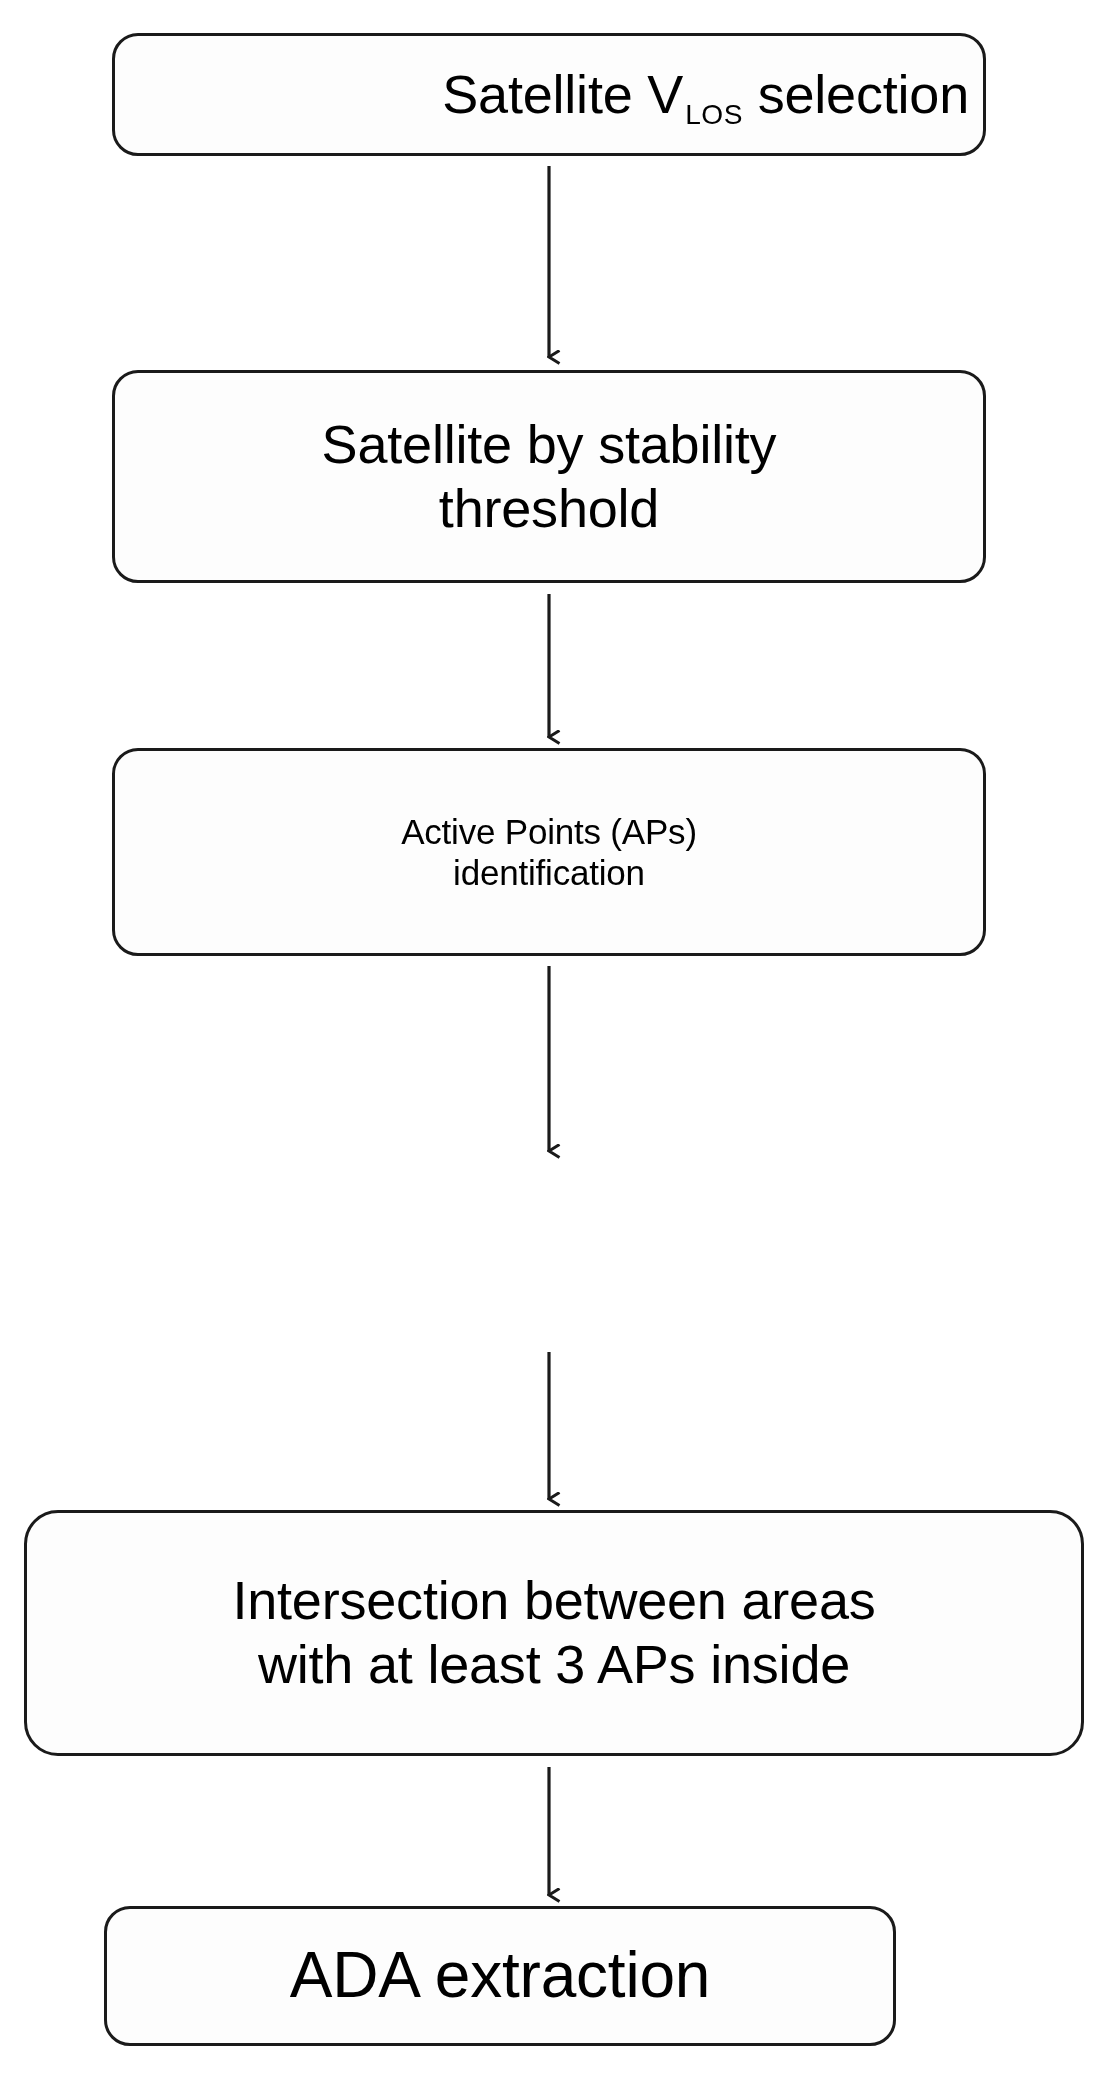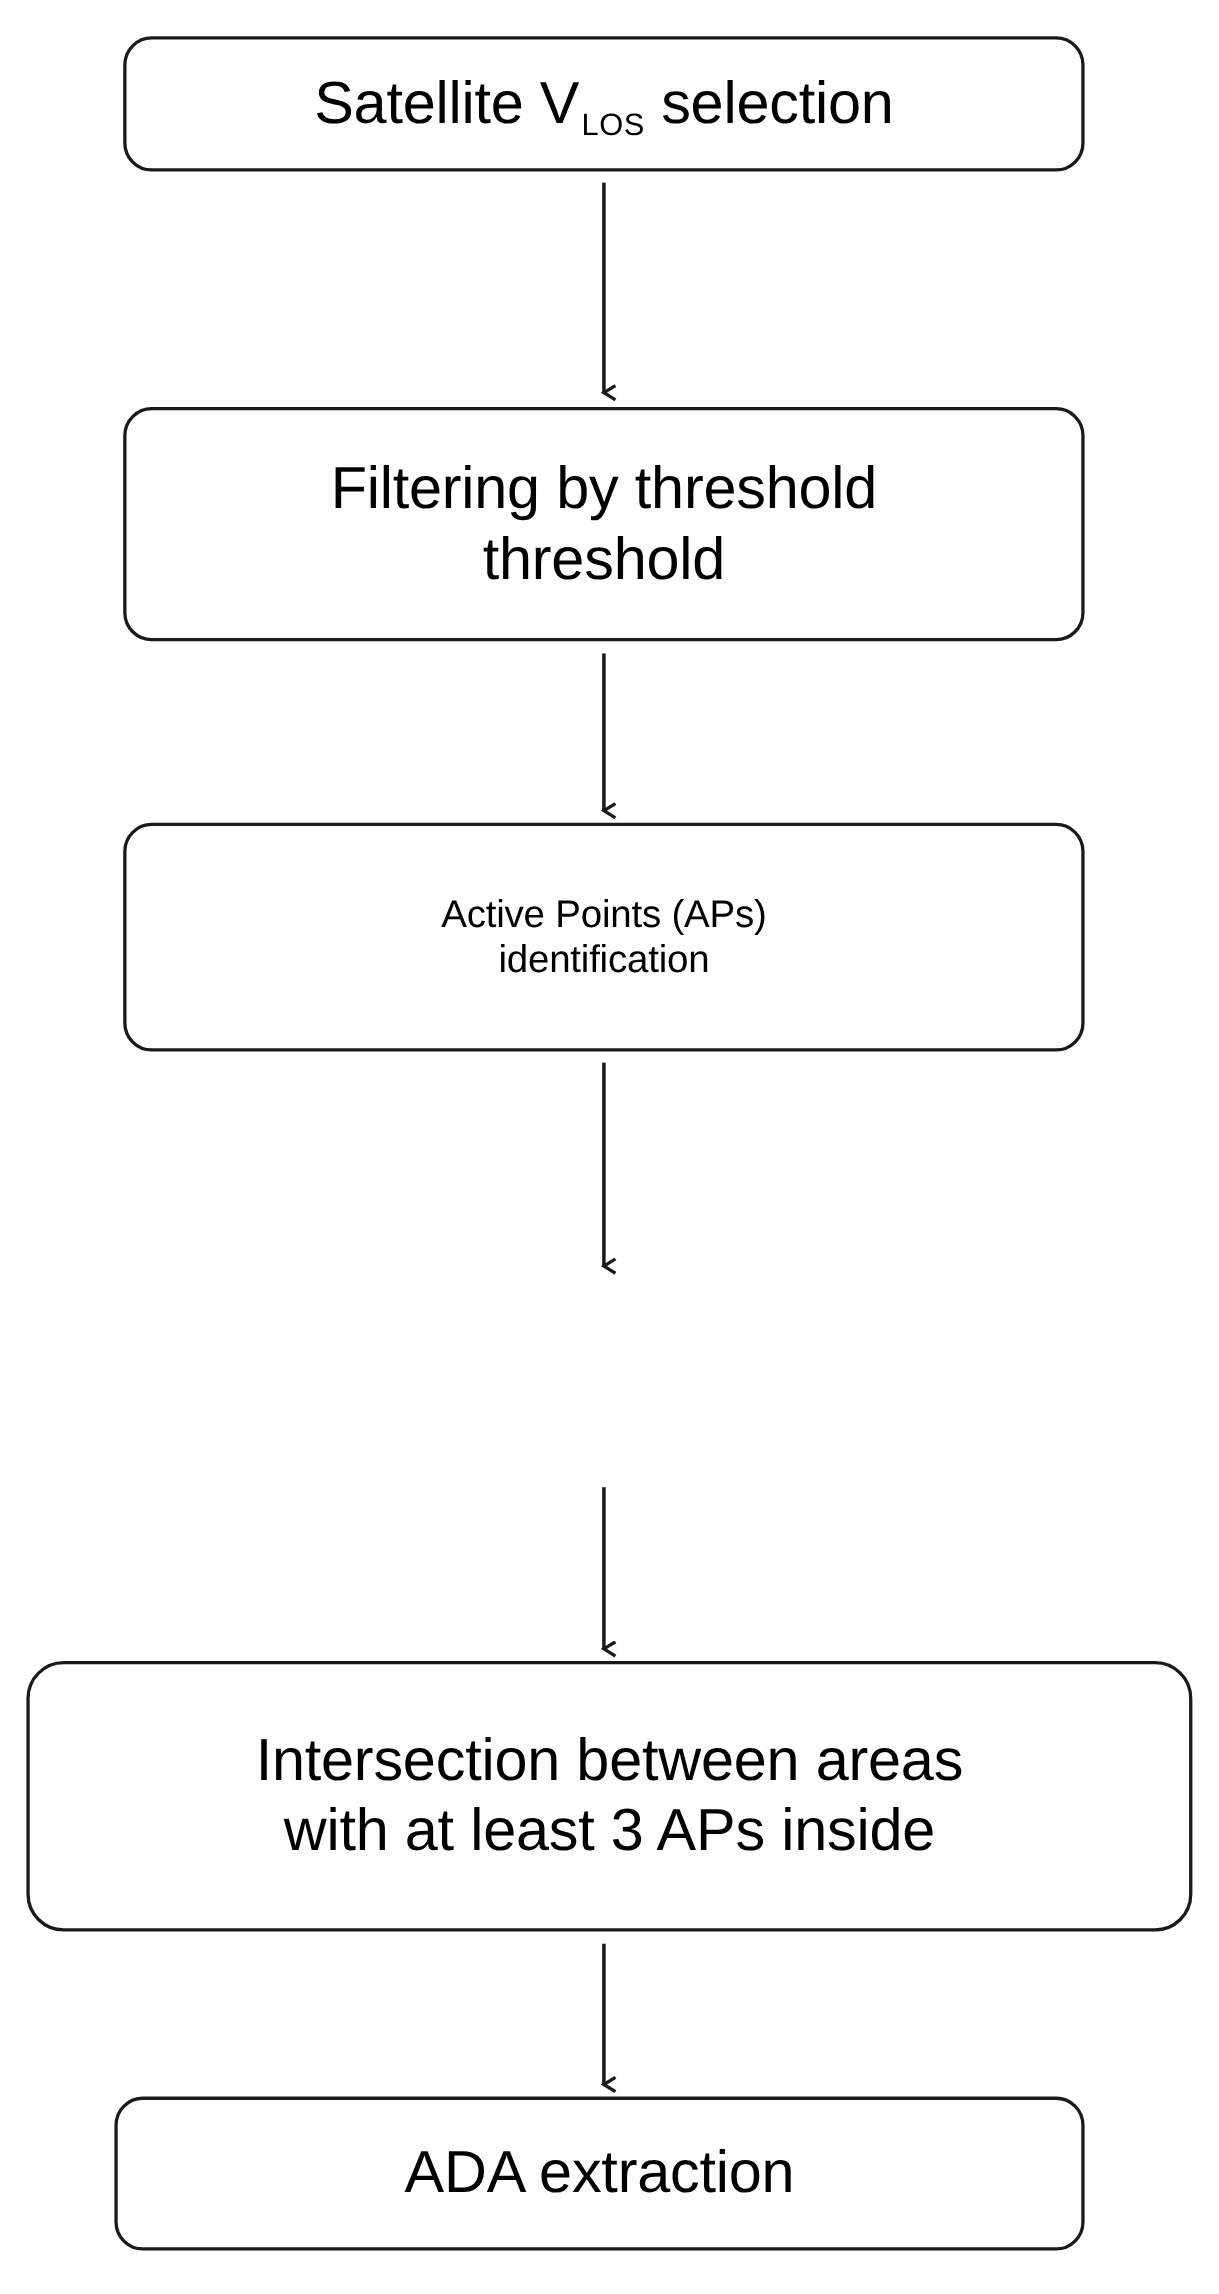--- a/index.html
+++ b/index.html
@@ -43,26 +43,26 @@
   .node sub {
     font-size: 0.52em;
     vertical-align: baseline;
     position: relative;
     top: 0.42em;
     letter-spacing: 0.5px;
     padding-left: 2px;
   }
 
   
-  #node-0 { left: 112px; top: 33px;   width: 874px; height: 123px; font-size: 54px; }
+  #node-0 { left: 112px; top: 33px;   width: 874px; height: 123px; font-size: 54px; text-align: right; }
   #node-1 { left: 112px; top: 370px;  width: 874px; height: 213px; font-size: 54px; }
   #node-2 { left: 112px; top: 748px;  width: 874px; height: 208px; font-size: 35px; }
   #node-3 { left: 112px; top: 1163px; width: 874px; height: 178px; font-size: 54px; }
   #node-4 { left: 24px;  top: 1510px; width: 1060px; height: 246px; font-size: 54px; border-radius: 34px; justify-content: center;}
-  #node-5 { left: 104px; top: 1906px; width: 882px; height: 140px; font-size: 54px; }
+  #node-5 { left: 104px; top: 1906px; width: 792px; height: 140px; font-size: 64px; }
 
   
   .connector {
     position: absolute;
     left: 0;
     top: 0;
     width: 1108px;
     height: 2085px;
     pointer-events: none;
   }
@@ -88,21 +88,21 @@
     <line x1="549" y1="1352" x2="549" y2="1499" stroke="#1a1a1a" stroke-width="3.2" marker-end="url(#vhead)"></line>
 
     <line x1="549" y1="1767" x2="549" y2="1895" stroke="#1a1a1a" stroke-width="3.2" marker-end="url(#vhead)"></line>
   </svg>
 
   <div class="node" id="node-0">
     <span class="label"><span>Satellite V</span><sub>LOS</sub><span> selection</span></span>
   </div>
 
   <div class="node" id="node-1">
-    <span class="label">Filtering by threshold
+    <span class="label">Satellite by stability
 threshold</span>
   </div>
 
   <div class="node" id="node-2">
     <span class="label">Active Points (APs)
 identification</span>
   </div>
 
 
   <div class="node" id="node-4">

